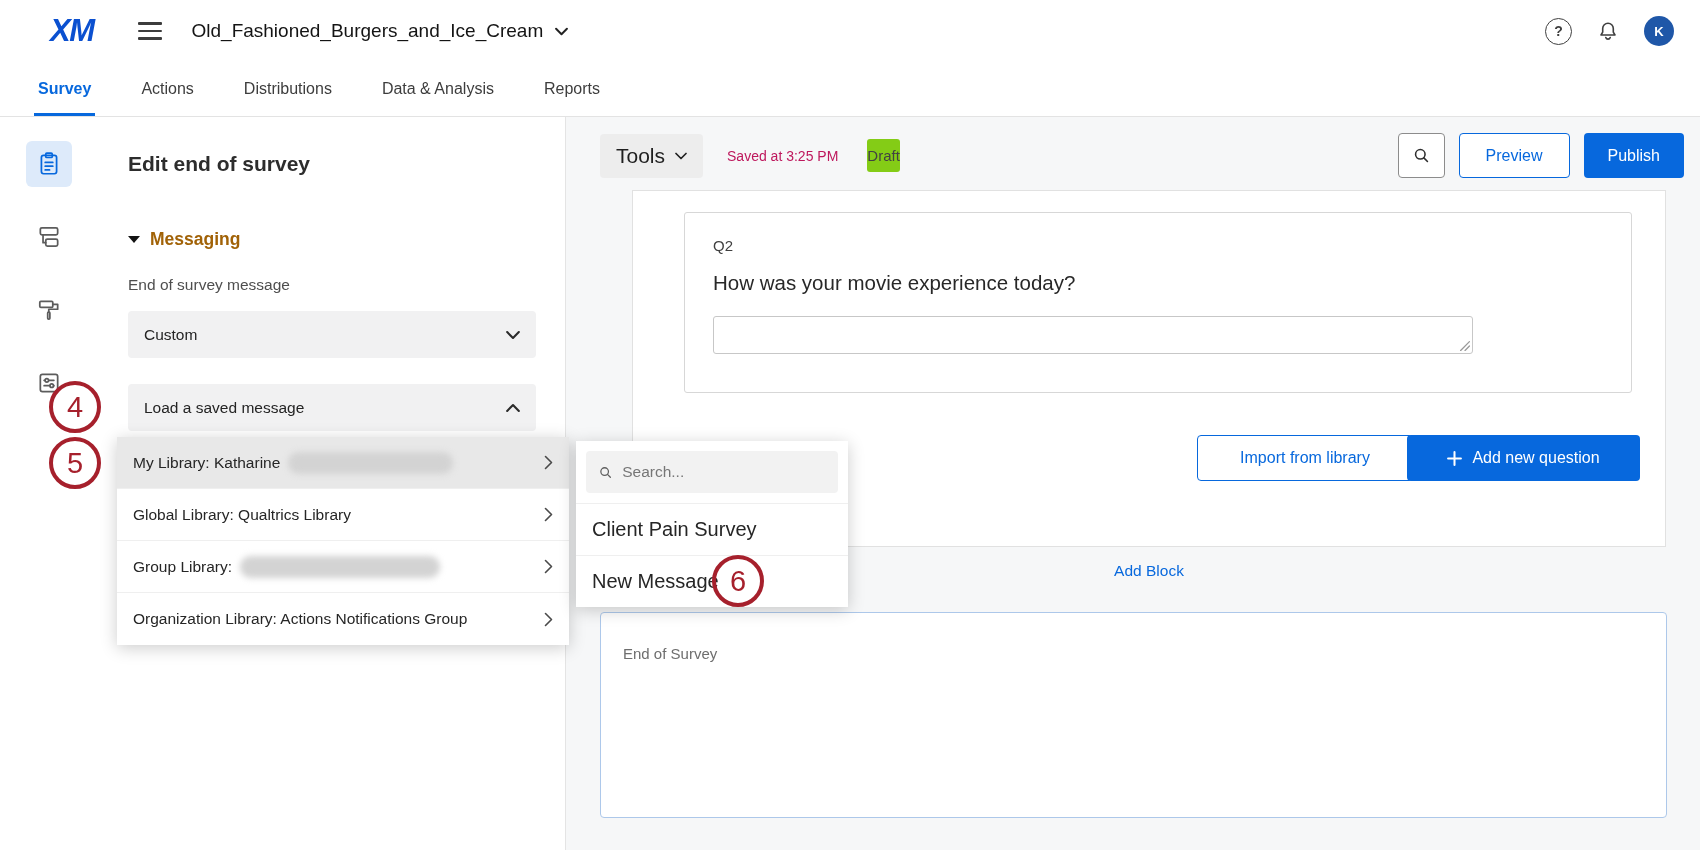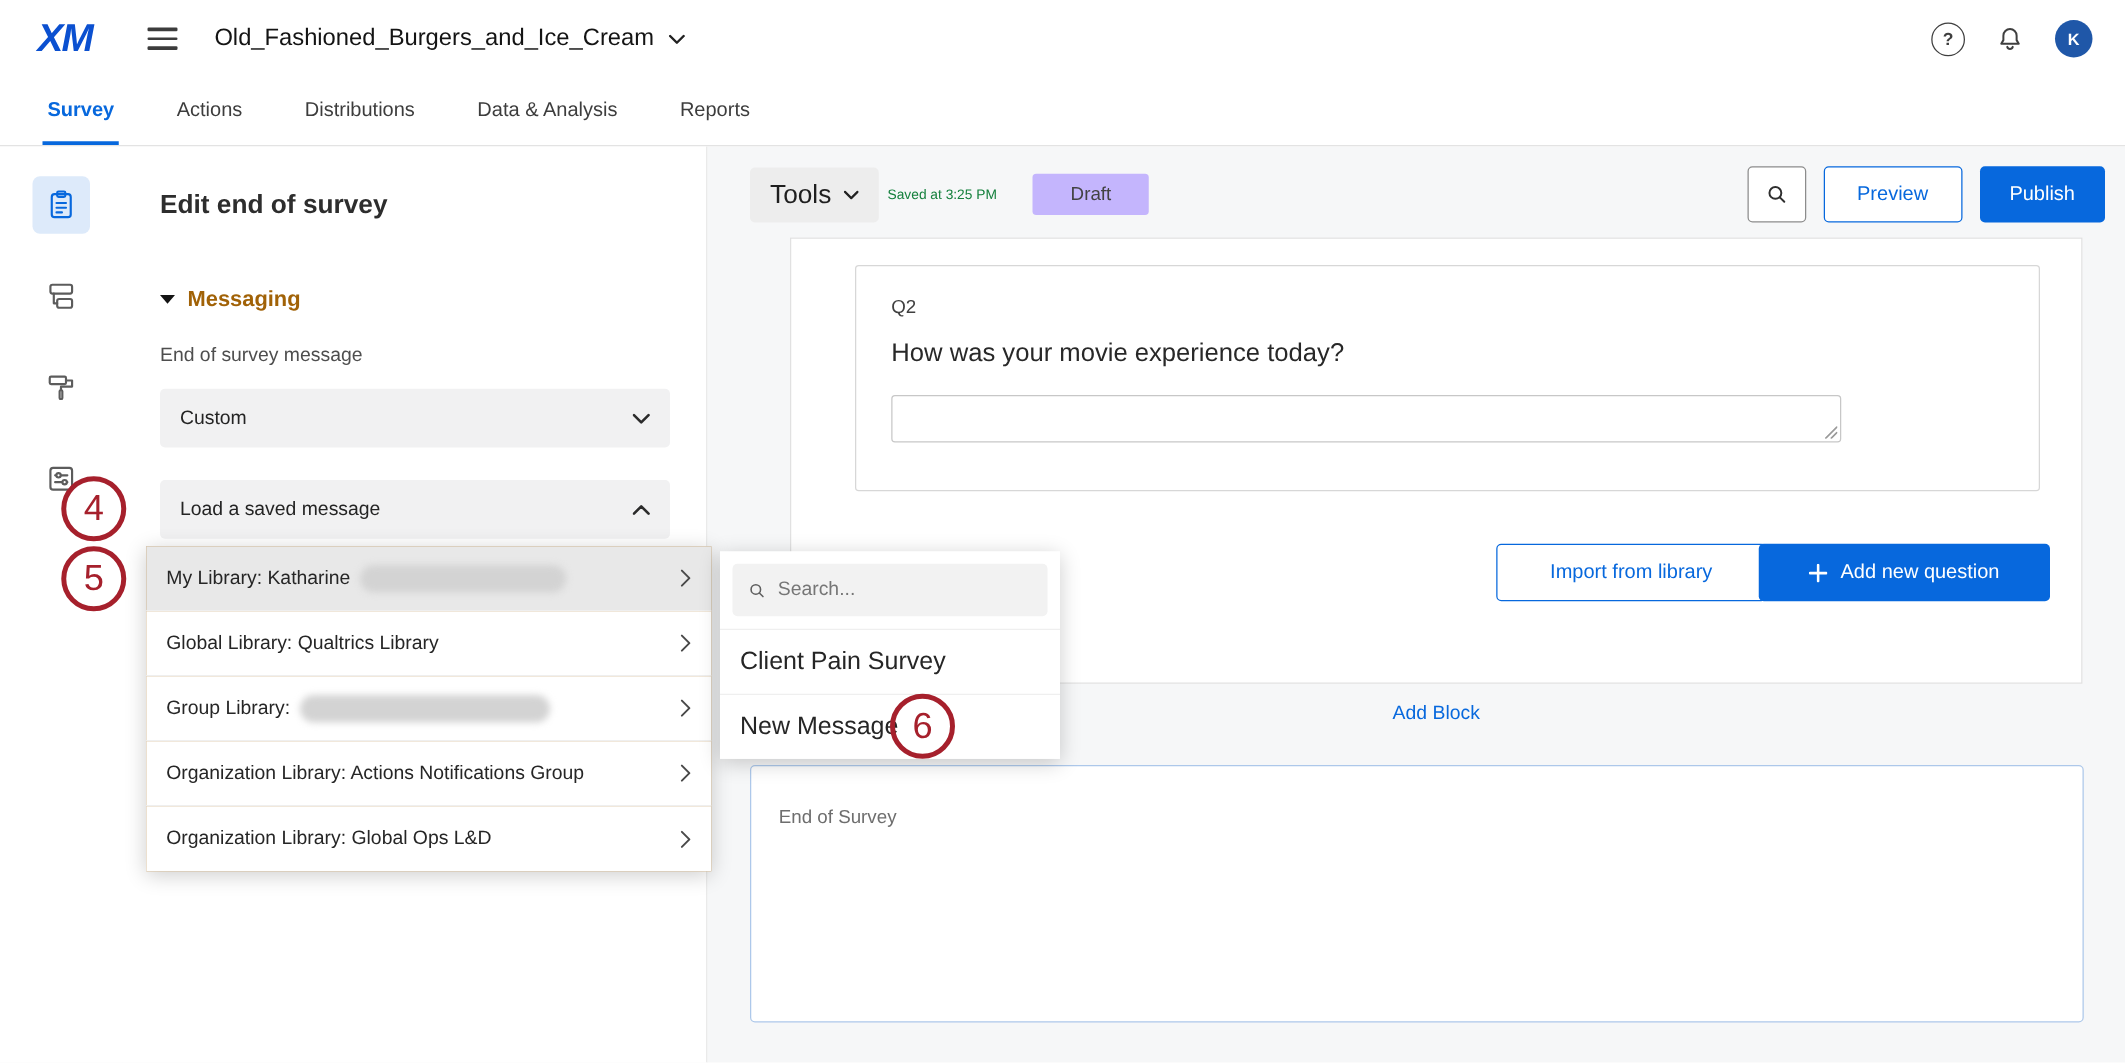--- a/index.html
+++ b/index.html
@@ -1,21 +1,21 @@
 <!DOCTYPE html>
 <html><head>
 <meta charset="utf-8">
 <style>
   *{margin:0;padding:0;box-sizing:border-box;}
   html,body{width:1700px;height:850px;}
   body{font-family:"Liberation Sans",sans-serif;background:#fff;overflow:hidden;}
   .app{position:relative;width:1700px;height:850px;background:#fff;}
 
   
-  .header{position:absolute;top:0;left:0;width:100%;height:62px;display:flex;align-items:center;background:#fff;z-index:5;}
+  .header{position:absolute;top:0;left:0;width:100%;height:62px;display:flex;align-items:center;background:#fff;z-index:5;padding-left:20px;}
   .logo{margin-left:30px;font-size:31px;font-weight:800;font-style:italic;color:#0b50d0;letter-spacing:-1.5px;cursor:pointer;}
   .hamburger{margin-left:44px;width:24px;display:flex;flex-direction:column;gap:5px;cursor:pointer;}
   .hamburger span{display:block;height:2.5px;background:#3c3c3c;border-radius:1px;}
   .title-dd{margin-left:30px;display:flex;align-items:center;gap:12px;cursor:pointer;}
   .title-dd .t{font-size:19px;font-weight:500;color:#141414;}
   .hright{margin-left:auto;margin-right:26px;display:flex;align-items:center;gap:24px;}
   .help-btn{width:27px;height:27px;border:1.8px solid #3f3f3f;border-radius:50%;display:flex;align-items:center;justify-content:center;font-size:14px;font-weight:700;color:#3f3f3f;cursor:pointer;background:#fff;}
   .bell-btn{display:flex;color:#3f3f3f;cursor:pointer;}
   .avatar{width:30px;height:30px;border-radius:50%;background:#1f57a8;color:#fff;font-size:13px;font-weight:700;display:flex;align-items:center;justify-content:center;cursor:pointer;}
 
@@ -64,22 +64,22 @@
   
   .ann{position:absolute;width:52px;height:52px;border:4.5px solid #a6202c;border-radius:50%;display:flex;align-items:center;justify-content:center;font-size:29px;font-weight:500;color:#a6202c;z-index:20;}
   .ann4{left:49px;top:381px;}
   .ann5{left:49px;top:437px;}
   .ann6{left:712px;top:555px;}
 
   
   .main{position:absolute;left:566px;top:117px;right:0;bottom:0;background:#f6f7f8;}
   .toolbar{position:absolute;left:0;right:0;top:16px;height:45px;display:flex;align-items:center;}
   .tools-btn{margin-left:34px;height:44px;padding:0 16px;background:#ededed;border-radius:4px;display:flex;align-items:center;gap:10px;font-size:21px;color:#1f1f1f;cursor:pointer;}
-  .saved{margin-left:7px;font-size:11px;color:#15803d;}
-  .draft{margin-left:29px;background:#c4b5fd;border-radius:3px;padding:8px 30px;font-size:15px;color:#424242;}
+  .saved{margin-left:24px;font-size:14px;color:#be185d;}
+  .draft{margin-left:29px;background:#84cc16;border-radius:3px;padding:8px 0;font-size:15px;color:#424242;}
   .tb-right{margin-left:auto;display:flex;align-items:center;gap:14px;margin-right:16px;}
   .search-btn{width:47px;height:45px;border:1px solid #8c8c8c;border-radius:4px;background:#fff;display:flex;align-items:center;justify-content:center;color:#2f2f2f;cursor:pointer;}
   .btn-outline{height:45px;padding:0 26px;border:1px solid #0768dd;border-radius:4px;background:#fff;color:#0768dd;font-size:16px;display:flex;align-items:center;cursor:pointer;}
   .btn-primary{height:45px;padding:0 24px;border:none;border-radius:4px;background:#0768dd;color:#fff;font-size:16px;display:flex;align-items:center;gap:10px;cursor:pointer;}
 
   .qblock{position:absolute;left:66px;top:73px;width:1034px;height:357px;background:#fff;border:1px solid #e1e1e1;}
   .qcard{position:absolute;left:51px;top:21px;width:948px;height:181px;background:#fff;border:1px solid #d7d7d7;border-radius:3px;padding:24px 28px;cursor:pointer;}
   .qid{font-size:15px;color:#3f3f3f;}
   .qtext{margin-top:17px;font-size:20.5px;color:#282828;}
   .qinput{margin-top:21px;width:760px;height:38px;border:1px solid #c7c7c7;border-radius:3px;background:#fff;position:relative;cursor:text;}
@@ -229,28 +229,20 @@
         </span>
     </div>
     <div class="lib-item">
       <span>Organization Library: Actions Notifications Group</span>
       <span class="chev-r">
           <svg width="9" height="15" viewBox="0 0 9 14">
             <path d="M1.5 1l6 6-6 6" fill="none" stroke="currentColor" stroke-width="1.6" stroke-linecap="round" stroke-linejoin="round"></path>
           </svg>
         </span>
     </div>
-    <div class="lib-item">
-      <span>Organization Library: Global Ops L&amp;D</span>
-      <span class="chev-r">
-          <svg width="9" height="15" viewBox="0 0 9 14">
-            <path d="M1.5 1l6 6-6 6" fill="none" stroke="currentColor" stroke-width="1.6" stroke-linecap="round" stroke-linejoin="round"></path>
-          </svg>
-        </span>
-    </div>
   </div>
 
   <div class="flyout">
     <div class="fly-search">
       <svg width="17" height="17" viewBox="0 0 24 24" fill="none" stroke="currentColor" stroke-width="2" stroke-linecap="round">
           <circle cx="10.5" cy="10.5" r="6"></circle>
           <path d="M15 15l4.5 4.5"></path>
         </svg>
       <input type="text" placeholder="Search..." style="">
     </div>

